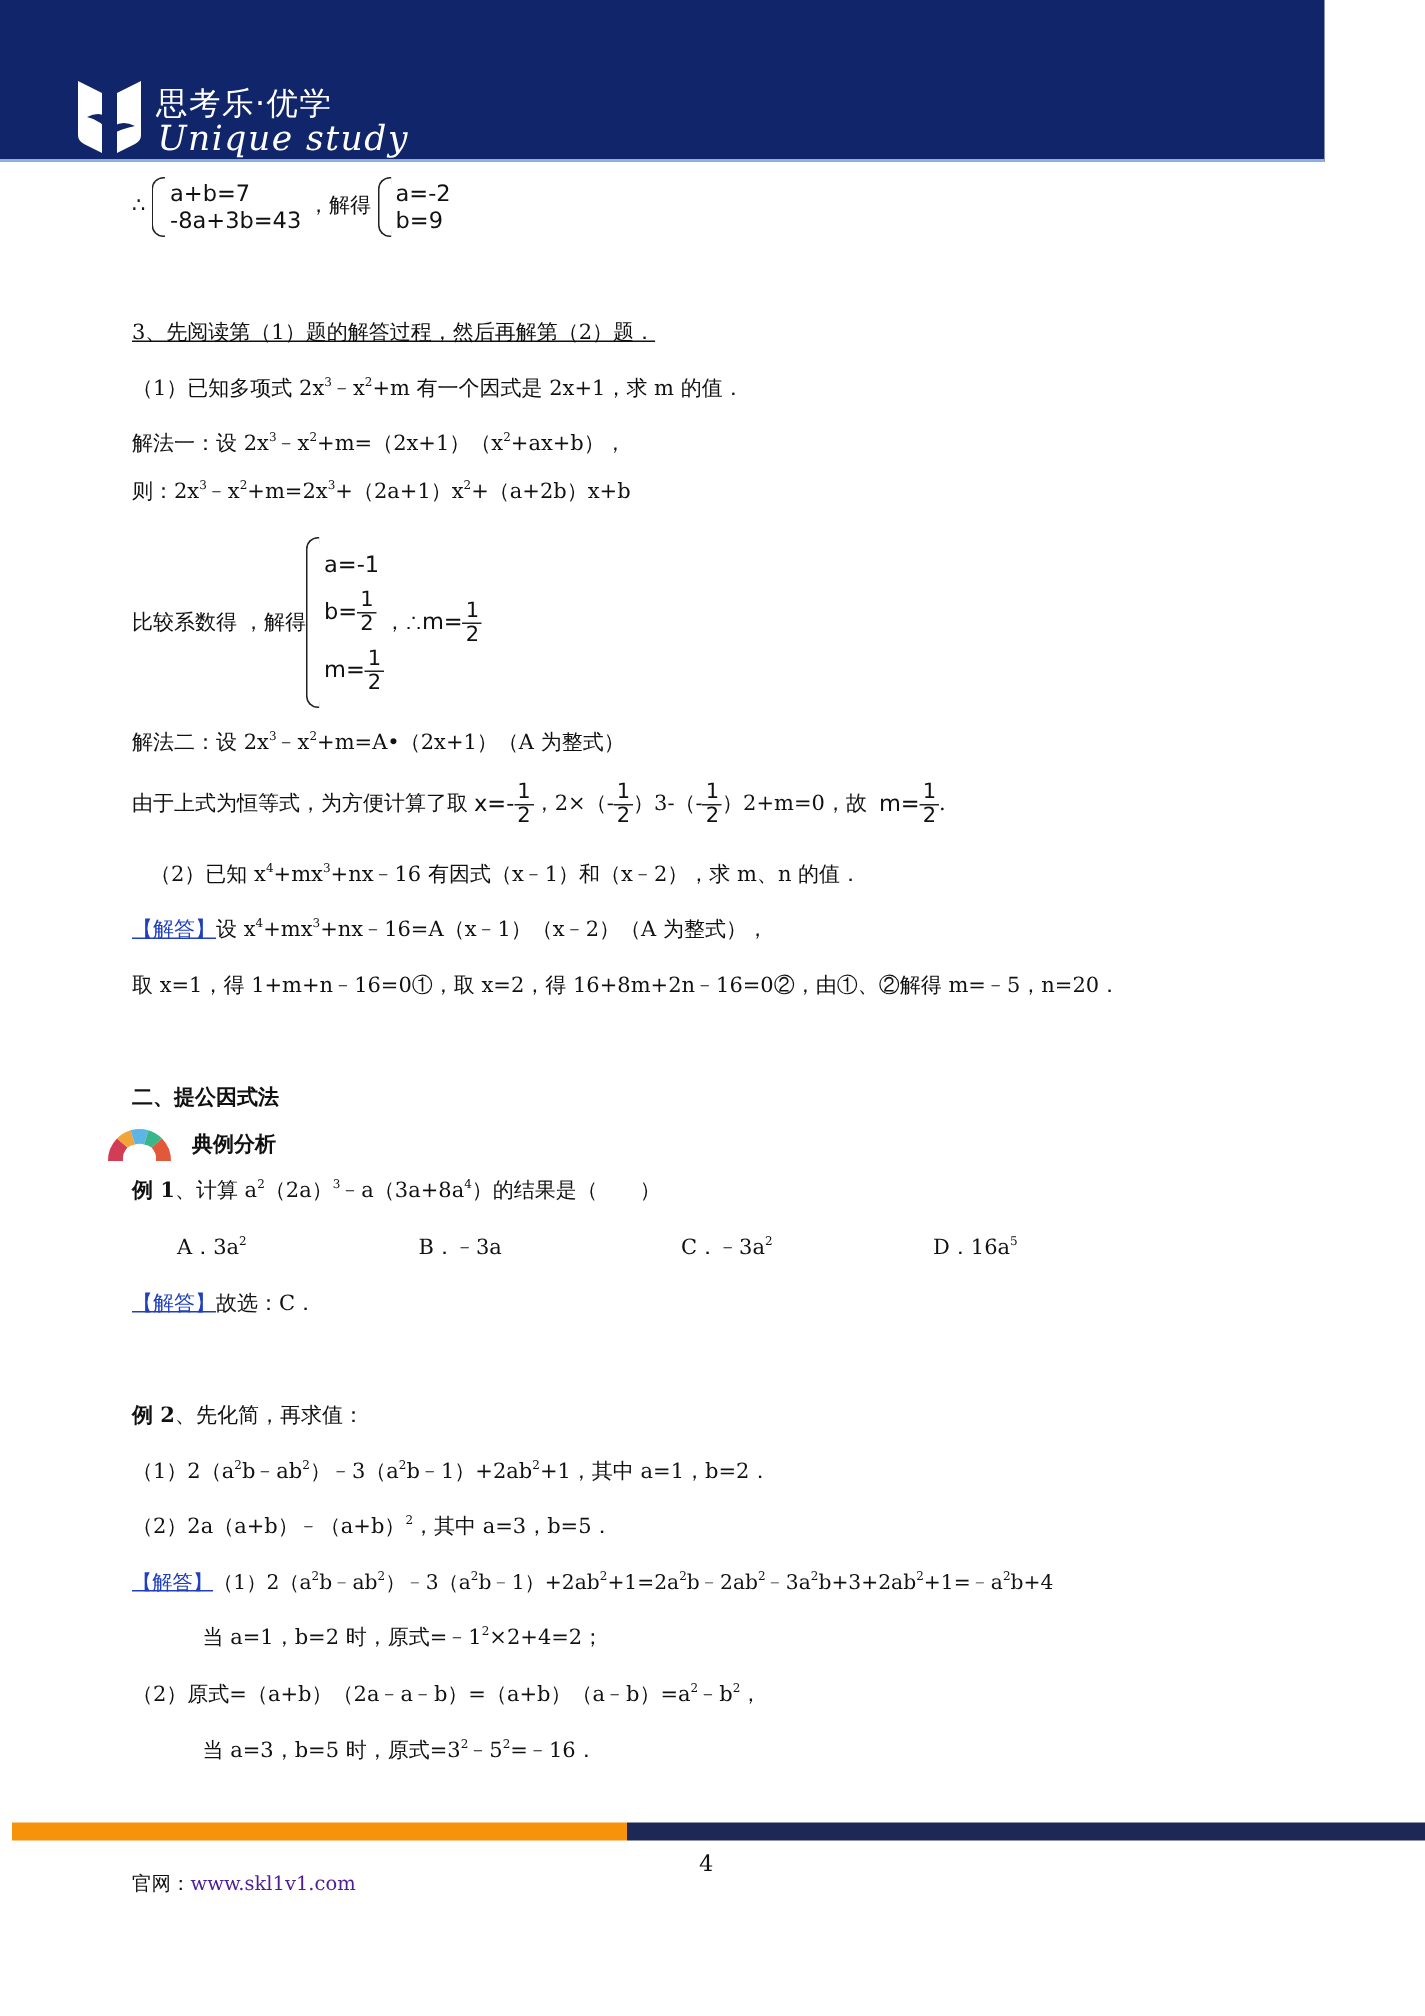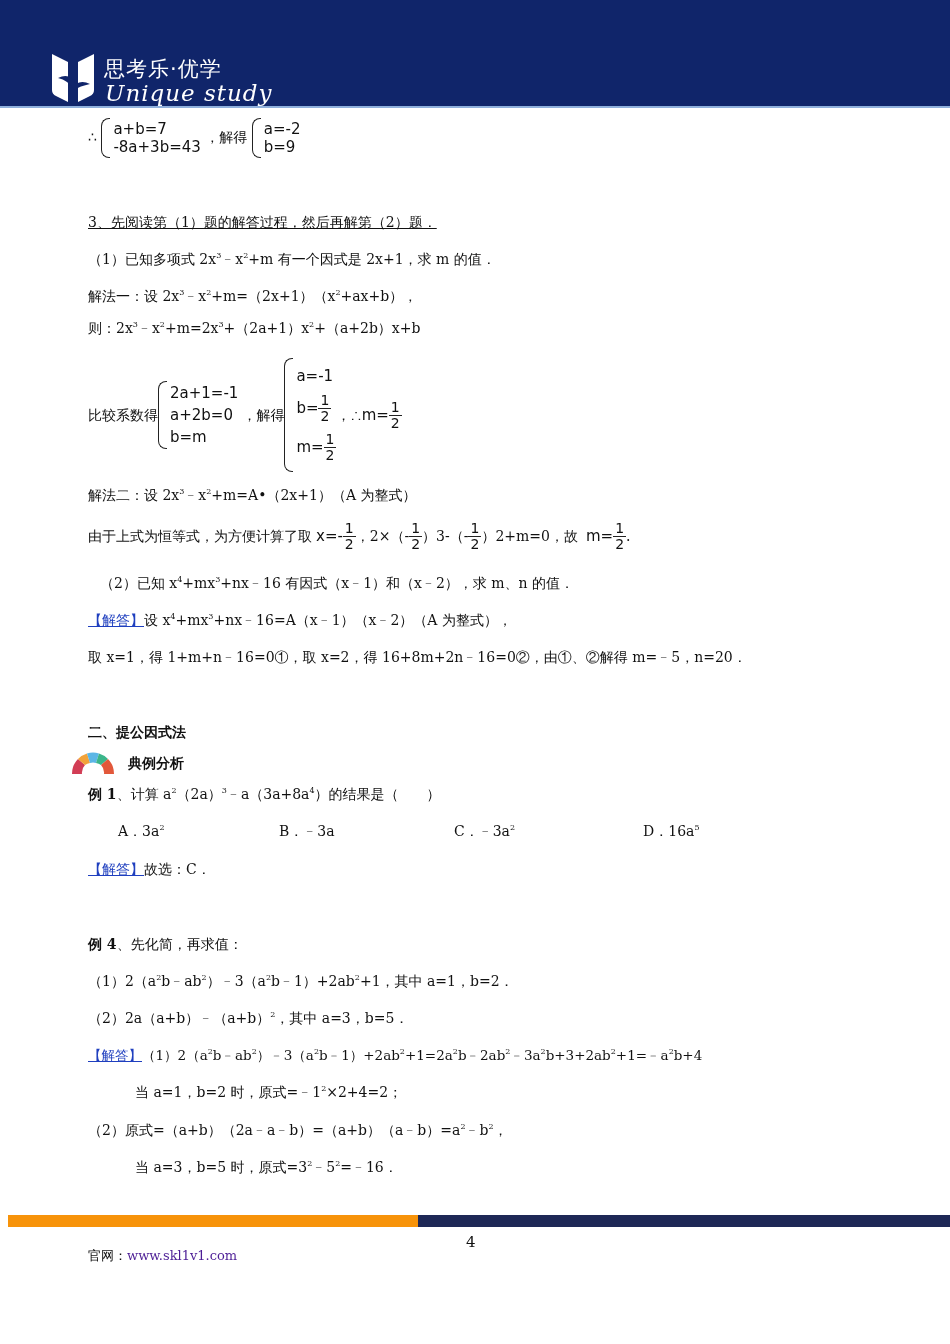--- a/index.html
+++ b/index.html
@@ -2,21 +2,21 @@
 <html><head>
 <meta charset="utf-8">
 <style>
   html, body { margin: 0; padding: 0; }
   body {
     width: 950px; height: 1344px; position: relative; background: #ffffff;
     font-family: "DejaVu Serif", "Liberation Serif", serif; color: #111;
     overflow: hidden;
   }
   .header {
-    position: absolute; left: 0; top: 0; width: 950px; height: 106px;
+    position: absolute; left: 0; top: 0; width: 883px; height: 106px;
     background: #10256a; border-bottom: 2px solid #8fb0dc;
   }
   .logo-icon { position: absolute; left: 50px; top: 50px; width: 46px; height: 54px; }
   .logo-cn {
     position: absolute; left: 104px; top: 55px; color: #fff;
     font-family: "DejaVu Sans", "Liberation Sans", sans-serif; font-size: 21px; letter-spacing: 1px;
   }
   .logo-en {
     position: absolute; left: 105px; top: 80px; color: #fff;
     font-family: "DejaVu Serif", serif; font-style: italic; font-size: 23px; letter-spacing: 1px;
@@ -83,28 +83,20 @@
 <div class="line" style="top:287px;">
   <span>解法一：设 2x</span><sup>3</sup><span>﹣x</span><sup>2</sup><span>+m=（2x+1）（x</span><sup>2</sup><span>+ax+b），</span>
 </div>
 
 <div class="line" style="top:319px;">
   <span>则：2x</span><sup>3</sup><span>﹣x</span><sup>2</sup><span>+m=2x</span><sup>3</sup><span>+（2a+1）x</span><sup>2</sup><span>+（a+2b）x+b</span>
 </div>
 
 <div class="line" style="top:355px; height:120px; display:flex; align-items:center;">
   <span>比较系数得</span>
-  <span class="brace-sys">
-    <span class="brace" style="height:66px;"></span>
-    <span class="sys" style="line-height:22px;">
-      <span>2a+1=-1</span>
-      <span>a+2b=0</span>
-      <span>b=m</span>
-    </span>
-  </span>
   <span style="margin-left:4px;">，解得</span>
   <span class="brace-sys">
     <span class="brace" style="height:112px;"></span>
     <span class="sys" style="line-height:18px;">
       <span>a=-1</span>
       <span style="margin-top:8px;"><span>b=</span><span class="frac">
             <span class="num">1</span>
             <span>2</span>
           </span></span>
       <span style="margin-top:8px;"><span>m=</span><span class="frac">
@@ -171,28 +163,28 @@
 </svg>
 <div class="line bold" style="top:754px; left:128px; font-family:'DejaVu Sans',sans-serif;">典例分析</div>
 
 <div class="line" style="top:785px;">
   <span class="bold">例 1</span><span>、计算 a</span><sup>2</sup><span>（2a）</span><sup>3</sup><span>﹣a（3a+8a</span><sup>4</sup><span>）的结果是（　　）</span>
 </div>
 
 <div class="choice" style="left:118px;text-align:center;"><span>A．3a</span><sup>2</sup></div>
 <div class="choice" style="left:279px;"><span>B．﹣3a</span><sup></sup></div>
 <div class="choice" style="left:454px;"><span>C．﹣3a</span><sup>2</sup></div>
-<div class="choice" style="left:622px;margin-left:21px;"><span>D．16a</span><sup>5</sup></div>
+<div class="choice" style="left:622px;"><span>D．16a</span><sup>5</sup></div>
 
 <div class="line" style="top:860px;">
   <span class="blue">【解答】</span><span>故选：C．</span>
 </div>
 
 <div class="line" style="top:935px;">
-  <span class="bold">例 4</span><span>、先化简，再求值：</span>
+  <span class="bold">例 2</span><span>、先化简，再求值：</span>
 </div>
 
 <div class="line" style="top:972px;">
   <span>（1）2（a</span><sup>2</sup><span>b﹣ab</span><sup>2</sup><span>）﹣3（a</span><sup>2</sup><span>b﹣1）+2ab</span><sup>2</sup><span>+1，其中 a=1，b=2．</span>
 </div>
 
 <div class="line" style="top:1009px;">
   <span>（2）2a（a+b）﹣（a+b）</span><sup>2</sup><span>，其中 a=3，b=5．</span>
 </div>
 

